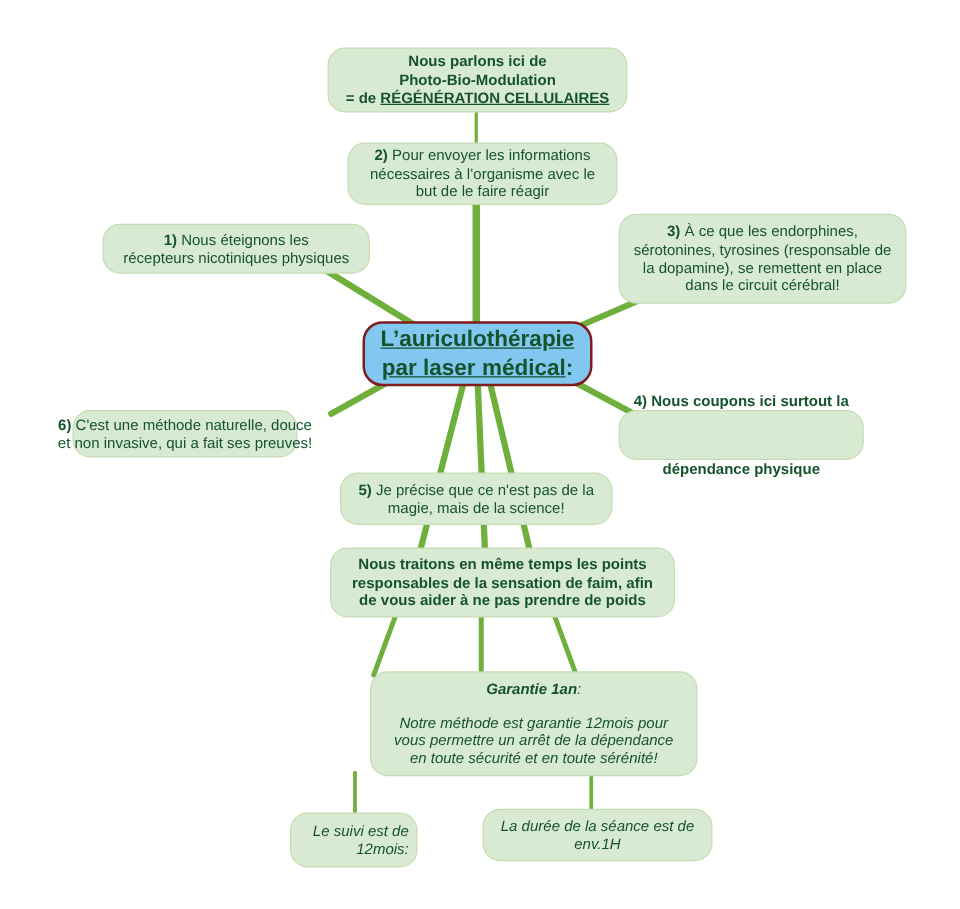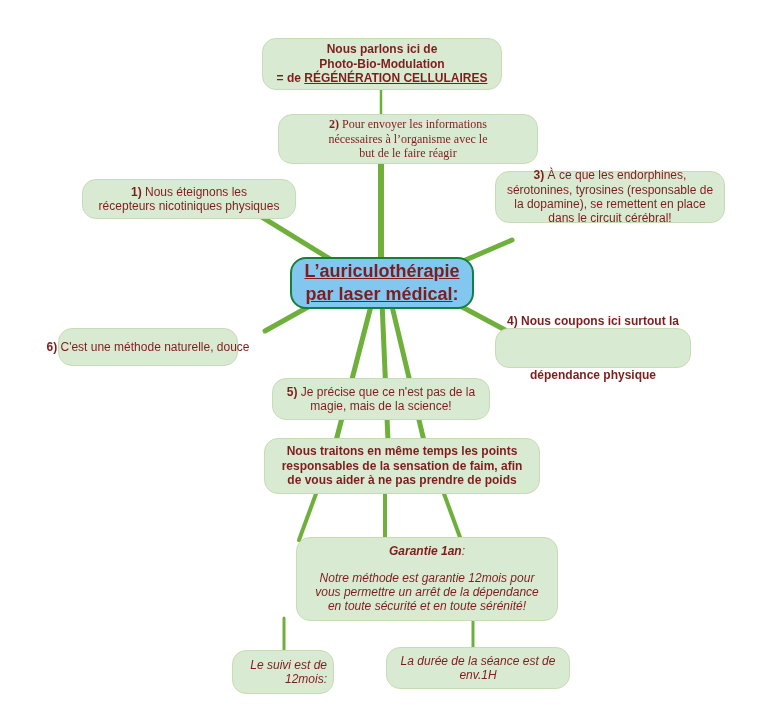--- a/index.html
+++ b/index.html
@@ -2,21 +2,21 @@
 <html><head>
 <meta charset="utf-8">
 <title>Diagram</title>
 <style>
   html,body{margin:0;padding:0;background:#ffffff;}
   #canvas{
     position:relative;
     width:768px;height:727px;
     background:#ffffff;
     font-family:"Liberation Sans", sans-serif;
-    color:#7f1d1d;
+    color:#14532d;
     overflow:hidden;
   }
   #edges{position:absolute;left:0;top:0;z-index:0;}
   .node{
     position:absolute;
     z-index:1;
     box-sizing:border-box;
     background:#d9ead3;
     border:1px solid #c6dcb4;
     border-radius:14px;
@@ -28,21 +28,21 @@
     text-align:center;
     font-size:12px;
     line-height:1.2;
   }
   .node .line{display:block;white-space:nowrap;}
   .bold{font-weight:bold;}
   .italic{font-style:italic;}
   .u{text-decoration:underline;}
   .central{
     background:#82c7f0;
-    border:2px solid #15803d;
+    border:2px solid #7f1d1d;
     border-radius:16px;
     font-weight:bold;
     font-size:18px;
     line-height:1.3;
   }
   .garantie-title{margin-bottom:12px;}
 </style>
 </head>
 <body>
 
@@ -64,45 +64,46 @@
     <line x1="284" y1="618" x2="284" y2="653" stroke-width="3" stroke-linecap="round" stroke="#6fb03d"></line>
     <line x1="473" y1="616" x2="473" y2="650" stroke-width="3" stroke-linecap="round" stroke="#6fb03d"></line>
   </svg>
 
   <div class="node bold" style="left:262px;top:38px;width:240px;height:52px;">
     <span class="line">Nous parlons ici de</span>
     <span class="line">Photo-Bio-Modulation</span>
     <span class="line"><span>= de </span><span class="u">RÉGÉNÉRATION CELLULAIRES</span></span>
   </div>
 
-  <div class="node" style="left:278px;top:114px;width:260px;height:50px;font-family:Liberation Serif, serif;">
+  <div class="node" style="left:278px;top:114px;width:216px;height:50px;">
     <span class="line"><b>2)</b><span> Pour envoyer les informations</span></span>
     <span class="line">nécessaires à l’organisme avec le</span>
     <span class="line">but de le faire réagir</span>
   </div>
 
   <div class="node" style="left:82px;top:179px;width:214px;height:40px;">
     <span class="line"><b>1)</b><span> Nous éteignons les</span></span>
     <span class="line">récepteurs nicotiniques physiques</span>
   </div>
 
-  <div class="node" style="left:495px;top:171px;width:230px;height:52px;padding-left:3px;padding-right:3px;">
+  <div class="node" style="left:495px;top:171px;width:230px;height:72px;padding-left:3px;padding-right:3px;">
     <span class="line"><b>3)</b><span> À ce que les endorphines,</span></span>
     <span class="line">sérotonines, tyrosines (responsable de</span>
     <span class="line">la dopamine), se remettent en place</span>
     <span class="line">dans le circuit cérébral!</span>
   </div>
 
   <div class="node central" style="left:290px;top:257px;width:184px;height:52px;">
     <span class="line u">L’auriculothérapie</span>
     <span class="line"><span class="u">par laser médical</span><span>:</span></span>
   </div>
 
   <div class="node" style="left:58px;top:328px;width:180px;height:38px;">
     <span class="line"><b>6)</b><span> C'est une méthode naturelle, douce</span></span>
+    <span class="line">et non invasive, qui a fait ses preuves!</span>
   </div>
 
   <div class="node bold" style="left:495px;top:328px;width:196px;height:40px;gap:40px;">
     <span class="line"><b>4)</b><span> Nous coupons ici surtout la</span></span>
     <span class="line">dépendance physique</span>
   </div>
 
   <div class="node" style="left:272px;top:378px;width:218px;height:42px;">
     <span class="line"><b>5)</b><span> Je précise que ce n'est pas de la</span></span>
     <span class="line">magie, mais de la science!</span>

